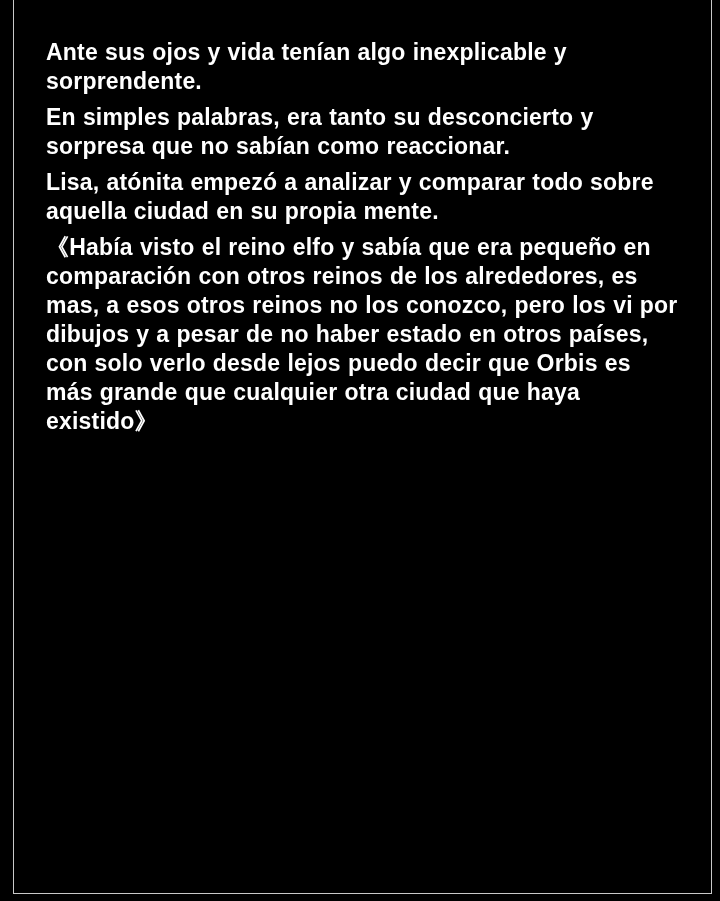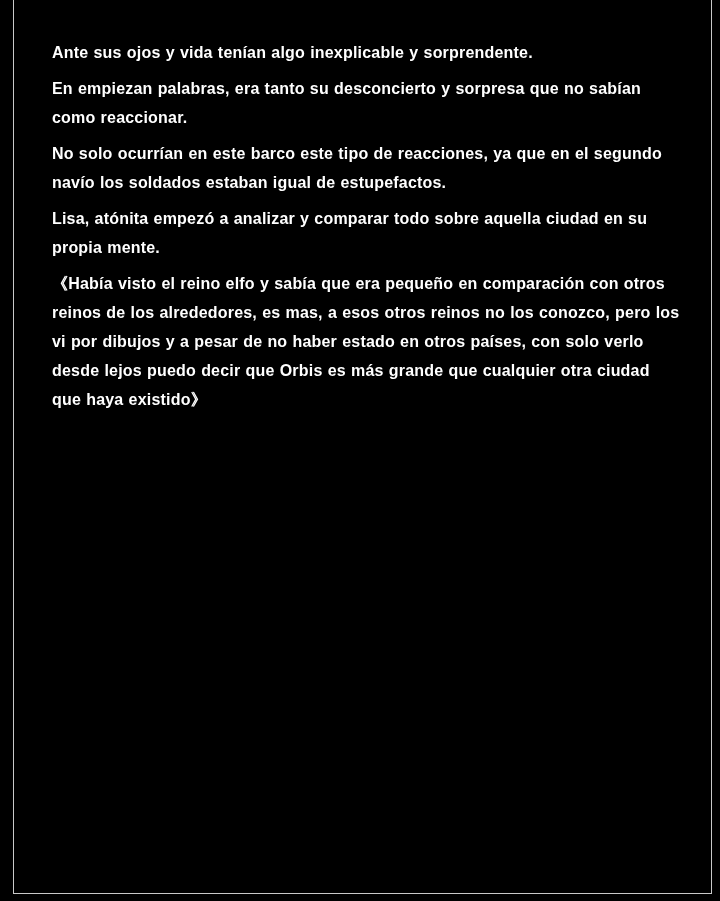--- a/index.html
+++ b/index.html
@@ -24,33 +24,32 @@
     border: 1.5px solid #c9c9c9;
     border-top: none;
     background: #000000;
   }
   .reader-content {
     box-sizing: border-box;
     padding: 40px 28px 0 30px;
     width: 100%;
   }
   .reader-content p {
-    margin: 0 0 7px 8px;
-    font-size: 16px;
+    margin: 0 0 7px 2px;
+    font-size: 23px;
     line-height: 29px;
     font-weight: bold;
     color: #ffffff;
     letter-spacing: 0.2px;
     word-spacing: 0.5px;
   }
 </style>
 </head>
 <body>
 
 <div class="reader-frame">
   <div class="reader-content">
     <p>Ante sus ojos y vida tenían algo inexplicable y sorprendente.</p>
-    <p>En empiezan palabras, era tanto su desconcierto y sorpresa que no sabían como reaccionar.</p>
-    <p>No solo ocurrían en este barco este tipo de reacciones, ya que en el segundo navío los soldados estaban igual de estupefactos.</p>
+    <p>En simples palabras, era tanto su desconcierto y sorpresa que no sabían como reaccionar.</p>
     <p>Lisa, atónita empezó a analizar y comparar todo sobre aquella ciudad en su propia mente.</p>
     <p>《Había visto el reino elfo y sabía que era pequeño en comparación con otros reinos de los alrededores, es mas, a esos otros reinos no los conozco, pero los vi por dibujos y a pesar de no haber estado en otros países, con solo verlo desde lejos puedo decir que Orbis es más grande que cualquier otra ciudad que haya existido》</p>
   </div>
 </div>
 
 </body></html>

